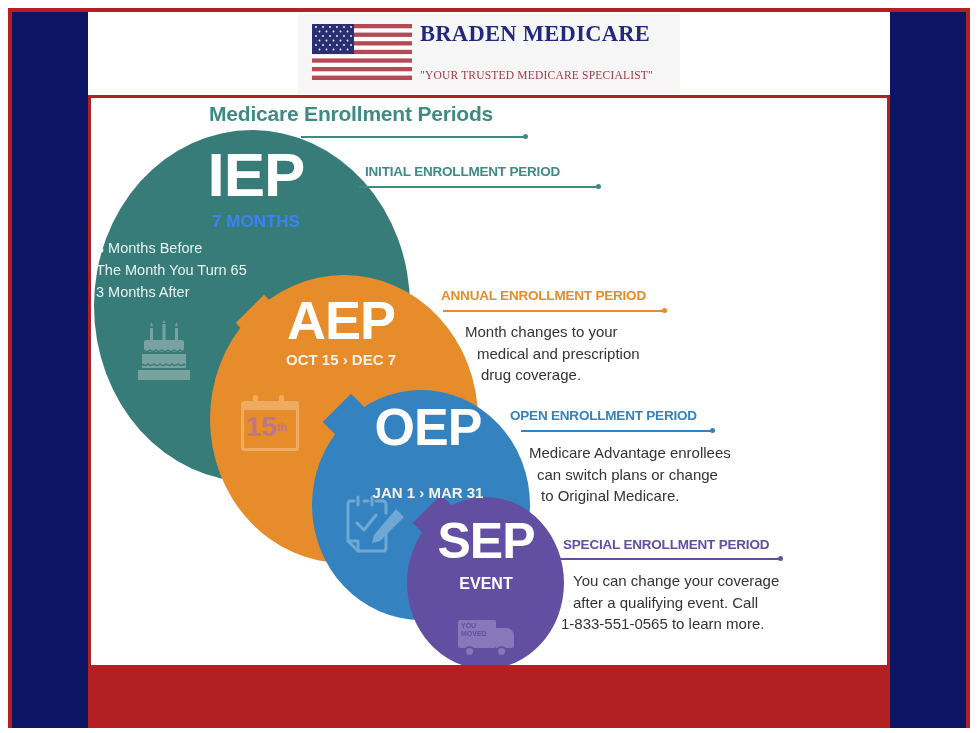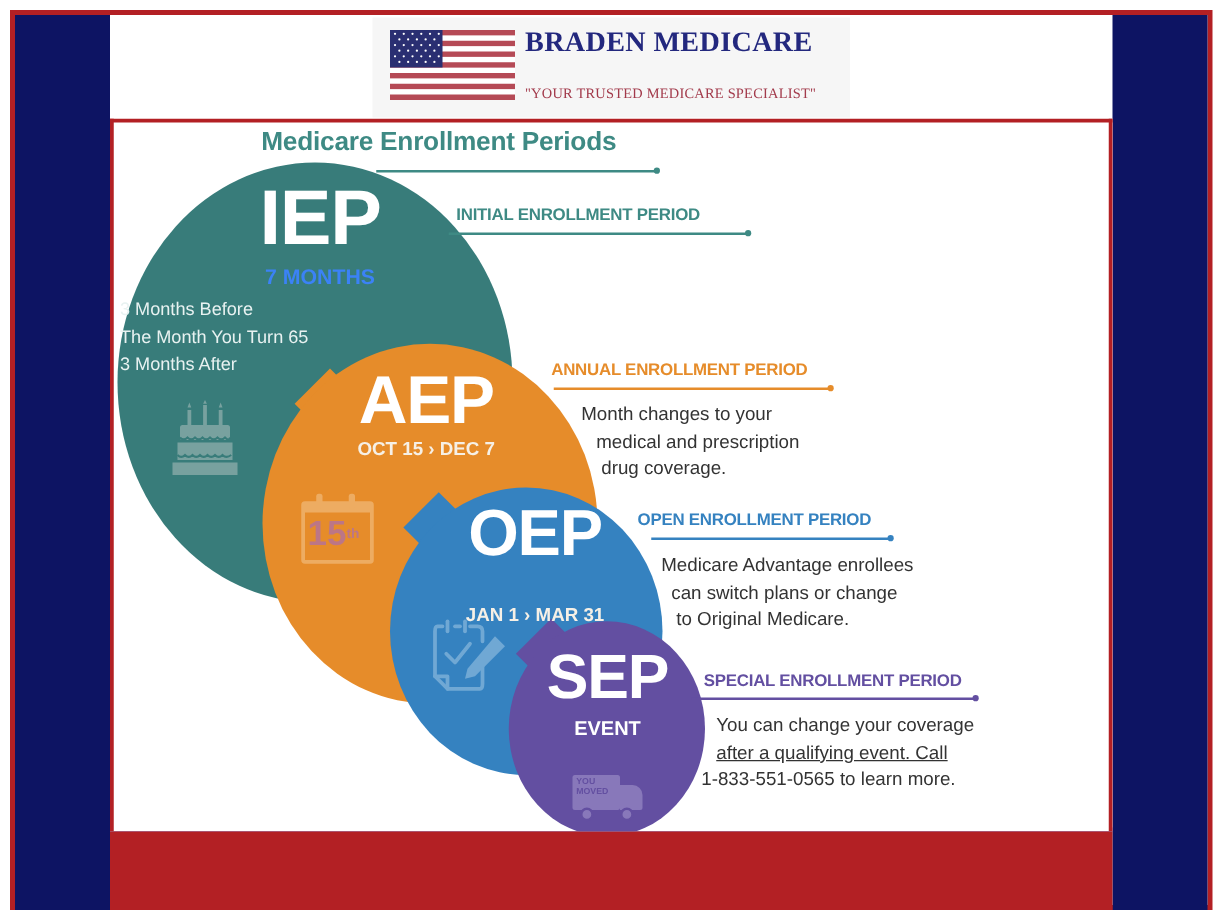--- a/index.html
+++ b/index.html
@@ -195,16 +195,16 @@
   <div class="sec-desc" style="left:438px; top:344px;">
     <div>Medicare Advantage enrollees</div>
     <div style="padding-left:8px;">can switch plans or change</div>
     <div style="padding-left:12px;">to Original Medicare.</div>
   </div>
 
   <div class="sec-head" style="left:472px; top:439px; color:#634fa1;">SPECIAL ENROLLMENT PERIOD</div>
   <div class="rule" style="left:462px; top:460px; width:228px; background:#634fa1;"></div>
   <div class="sec-desc" style="left:470px; top:472px;">
     <div style="padding-left:12px;">You can change your coverage</div>
-    <div style="padding-left:12px;text-decoration:underline;">after a qualifying event. Call</div>
+    <div style="padding-left:12px;">after a qualifying event. Call</div>
     <div>1-833-551-0565 to learn more.</div>
   </div>
 </div>
 
 </body></html>

